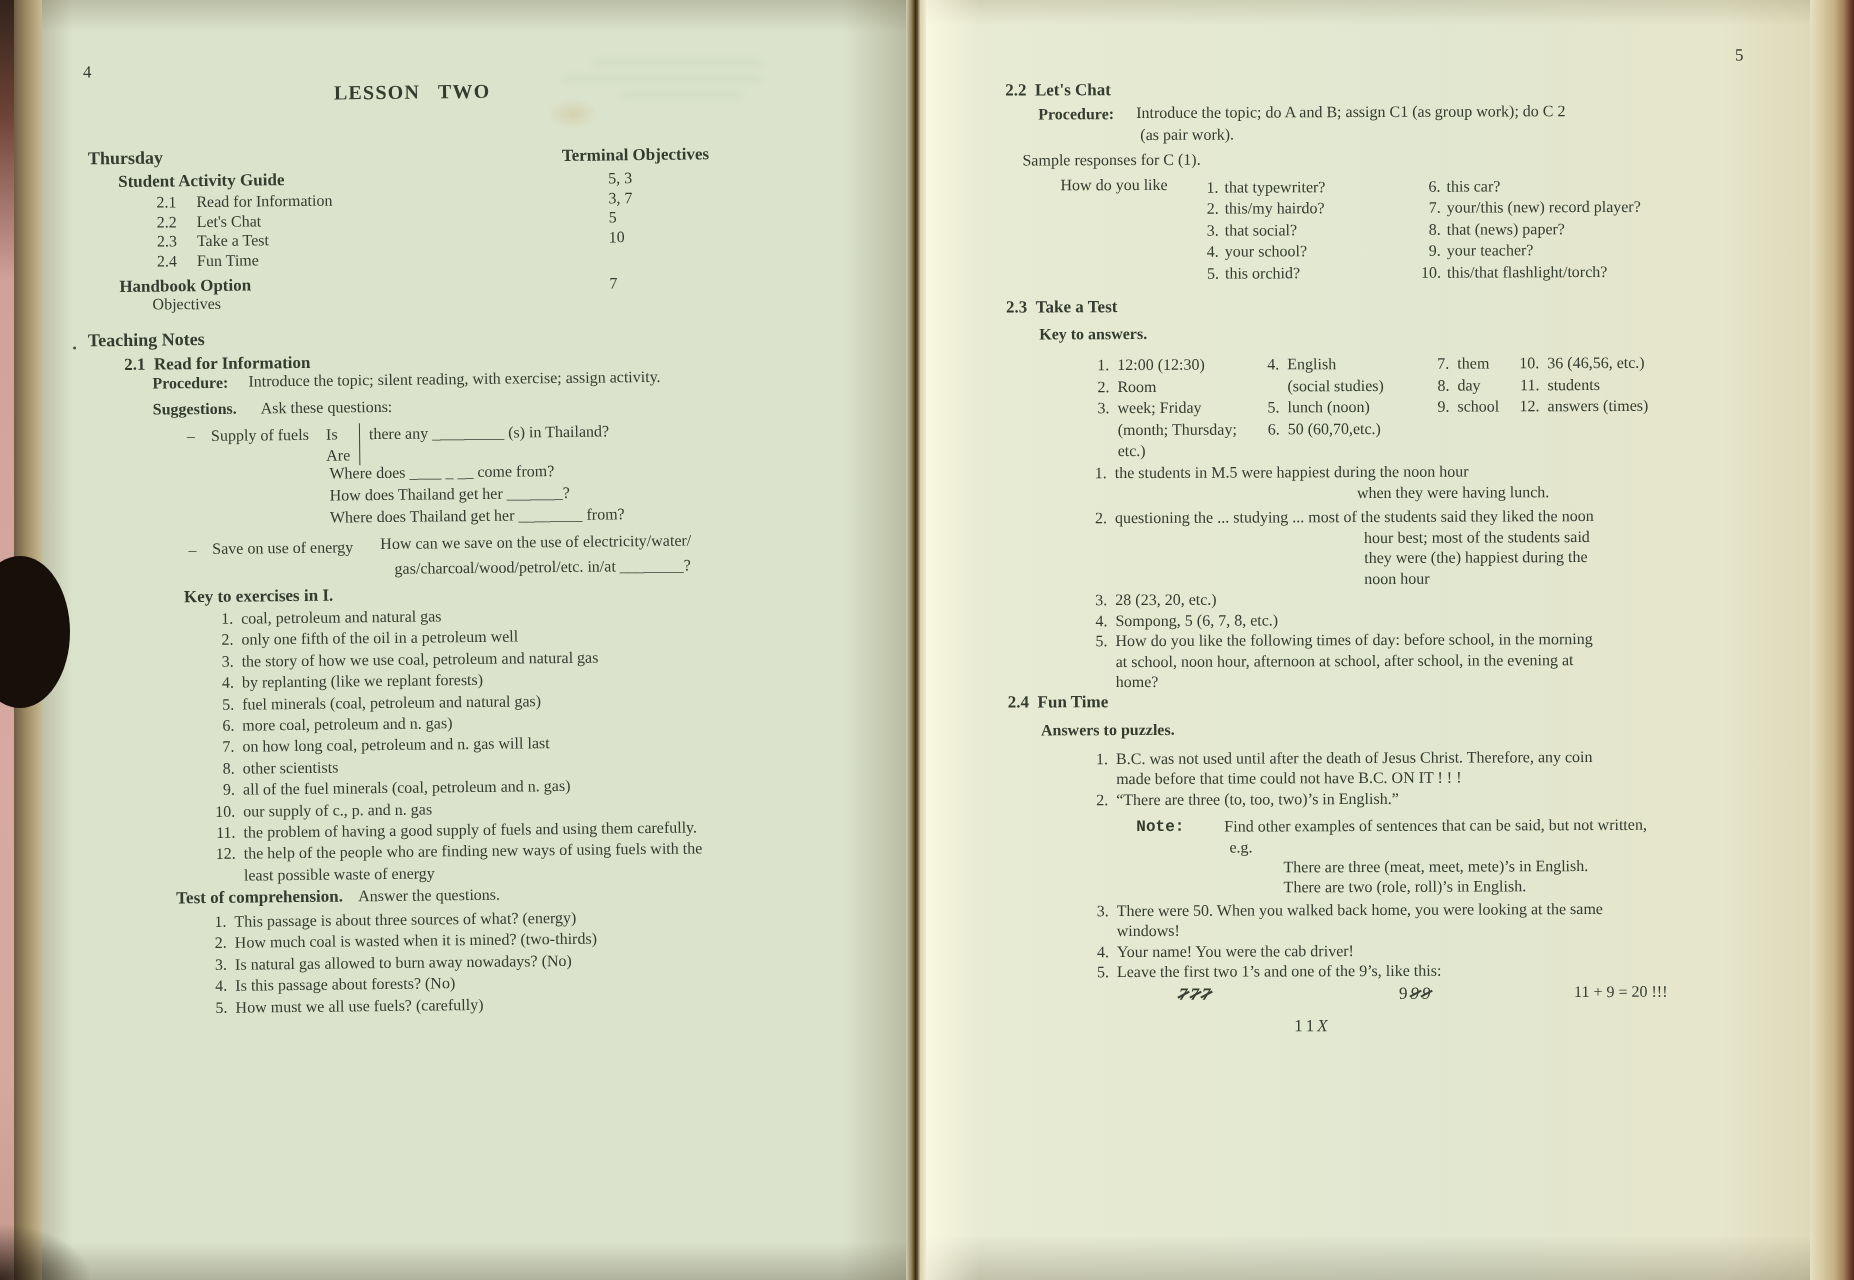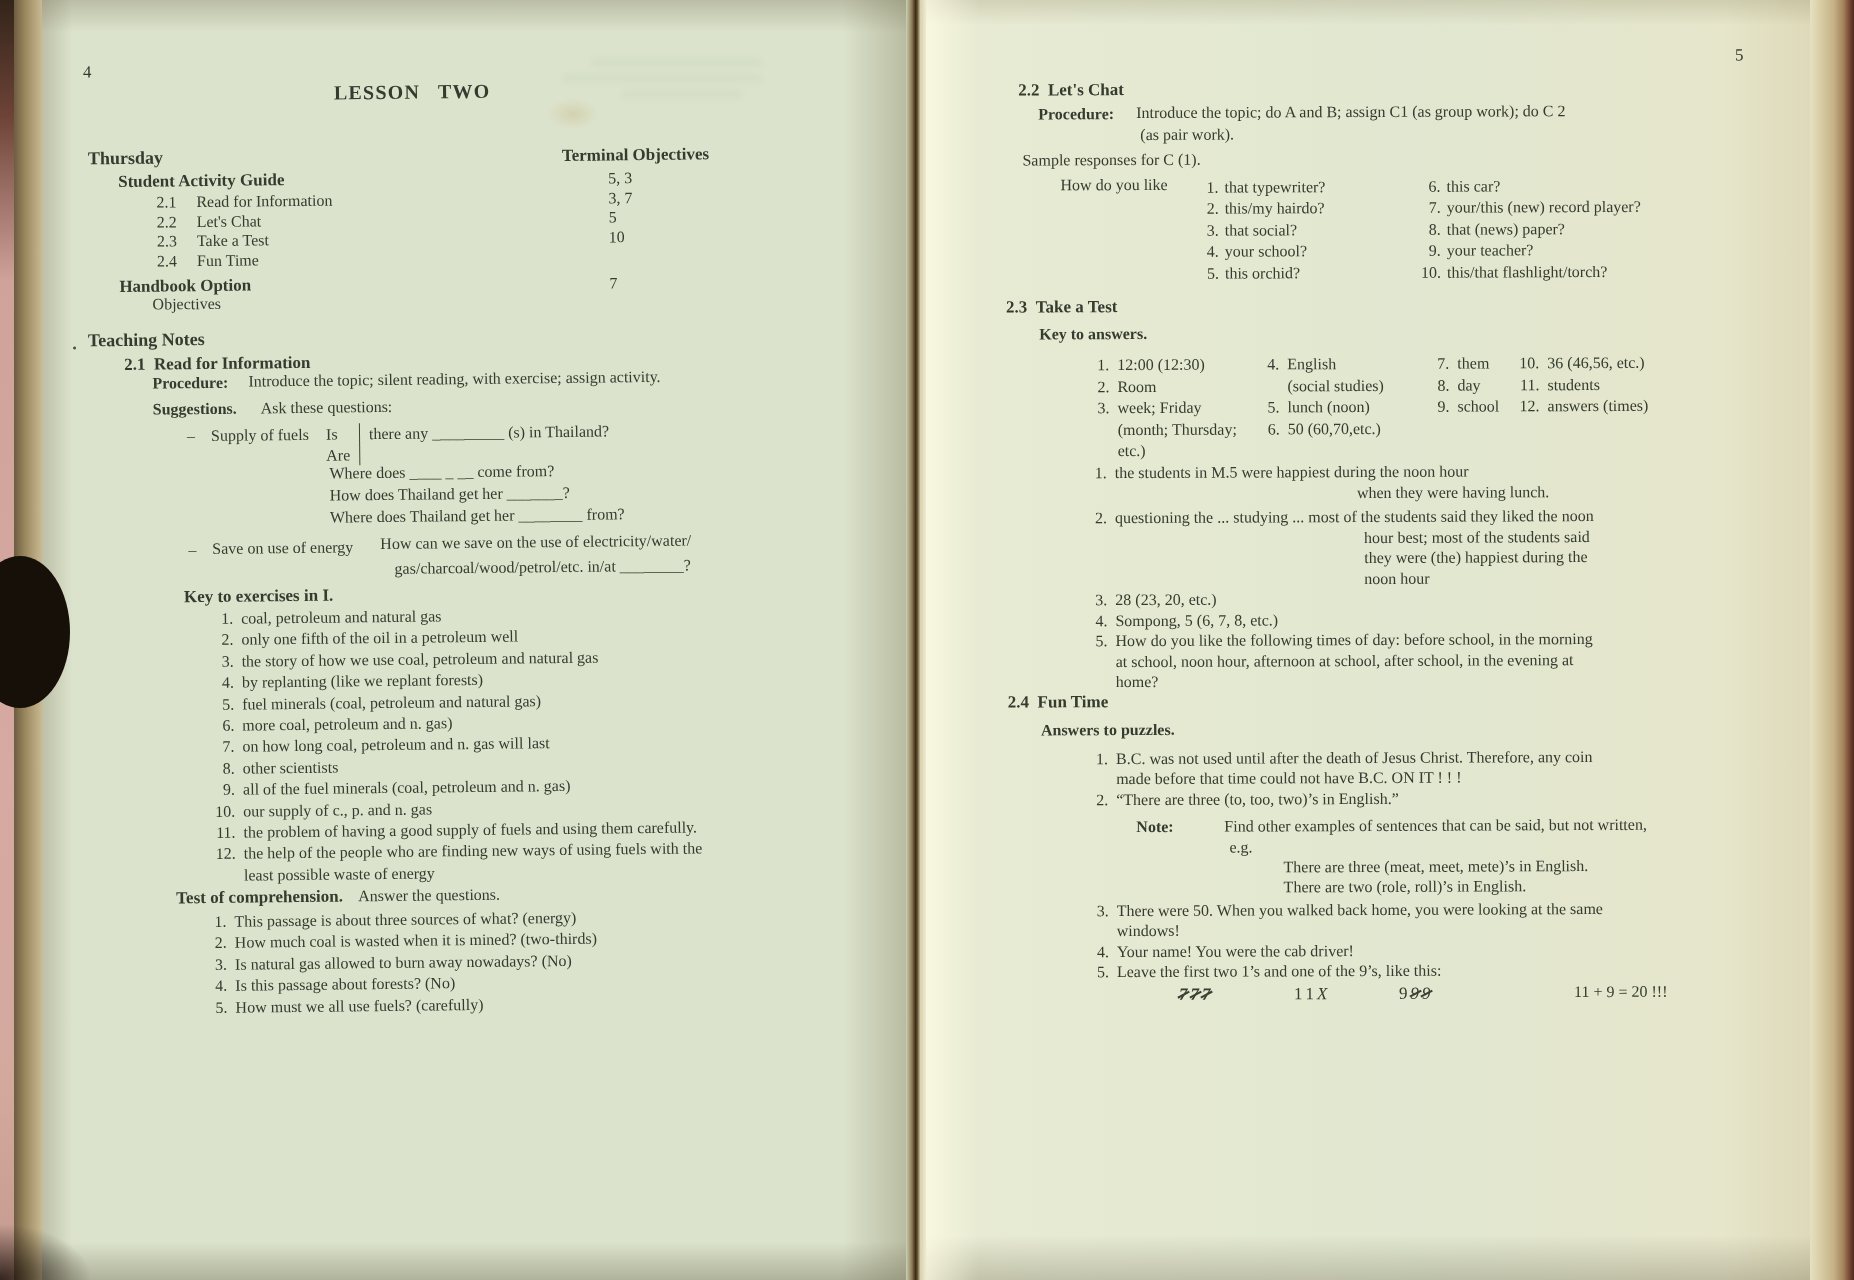--- a/index.html
+++ b/index.html
@@ -48,21 +48,21 @@
   .chat2 .n{width:32px;margin-right:6px;}
   .gcol .li{line-height:21.5px;}
   .gcol .n{width:24px;}
   .gcol4 .n{width:36px;}
   .ansl .li,.ansl .cont{line-height:20.5px;}
   .ansl .n{width:26px;}
   .funl .li,.funl .cont{line-height:20.4px;}
   .funl .n{width:26px;}
   .isare{display:inline-block;border-right:1.6px solid #3c4336;padding-right:9px;line-height:21px;}
   .qcol{display:inline-block;vertical-align:top;padding-left:9px;line-height:21px;}
-  .note-label{flex:none;width:88px;font-weight:bold;}
+  .note-label{flex:none;width:88px;font-weight:bold;font-family:Liberation Mono, monospace;}
   .sk{position:relative;display:inline-block;}
   .sk::after{content:"";position:absolute;left:-2px;right:-2px;top:46%;height:1.8px;background:#3a4034;transform:rotate(-28deg);}
   .it{font-style:italic;}
   .pz span{display:inline-block;margin-right:3px;font-size:17px;}
   .dotmark{position:absolute;width:3px;height:3px;border-radius:50%;background:#4a5142;}
 </style>
 </head>
 <body>
 
 <div class="photo">
@@ -226,21 +226,21 @@
       </div>
     </div>
   </div>
 
   <div class="gutter"></div>
 
   <div class="page page-r">
     <div class="rot-r">
       <span class="abs h17" style="left:811px;top:47px;">5</span>
 
-      <span class="abs b h17" style="left:94px;top:79px;"><span>2.2</span>&nbsp;&nbsp;<span>Let's Chat</span></span>
+      <span class="abs b h17" style="left:81px;top:79px;"><span>2.2</span>&nbsp;&nbsp;<span>Let's Chat</span></span>
 
       <span class="abs b" style="left:114px;top:104px;">Procedure:</span>
       <span class="abs" style="left:212px;top:103px;">Introduce the topic; do A and  B; assign  C1  (as group work); do C 2</span>
       <span class="abs" style="left:216px;top:125px;">(as pair work).</span>
 
       <span class="abs" style="left:98px;top:150px;">Sample responses for C (1).</span>
       <span class="abs" style="left:136px;top:175px;">How do you like</span>
 
       <div class="abs chat1" style="left:268px;top:176px;">
         <div class="li">
@@ -420,21 +420,21 @@
           </div>
         <div class="li">
             <span class="n">5.</span>
             <span class="t">Leave the first two 1’s and one of the 9’s, like this:</span>
           </div>
       </div>
 
       <div class="abs pz" style="left:251px;top:984px;">
         <span class="sk it b">7</span><span class="sk it b">7</span><span class="sk it b">7</span>
       </div>
-      <div class="abs pz" style="left:366px;top:984px;">
+      <div class="abs pz" style="left:366px;top:1016px;">
         <span>1</span><span>1</span><span class="it">X</span>
       </div>
       <div class="abs pz" style="left:471px;top:984px;">
         <span>9</span><span class="sk it">9</span><span class="sk it">9</span>
       </div>
       <span class="abs" style="left:646px;top:984px;">11 + 9 = 20  !!!</span>
     </div>
   </div>
 
   <div class="stack-right"></div>

